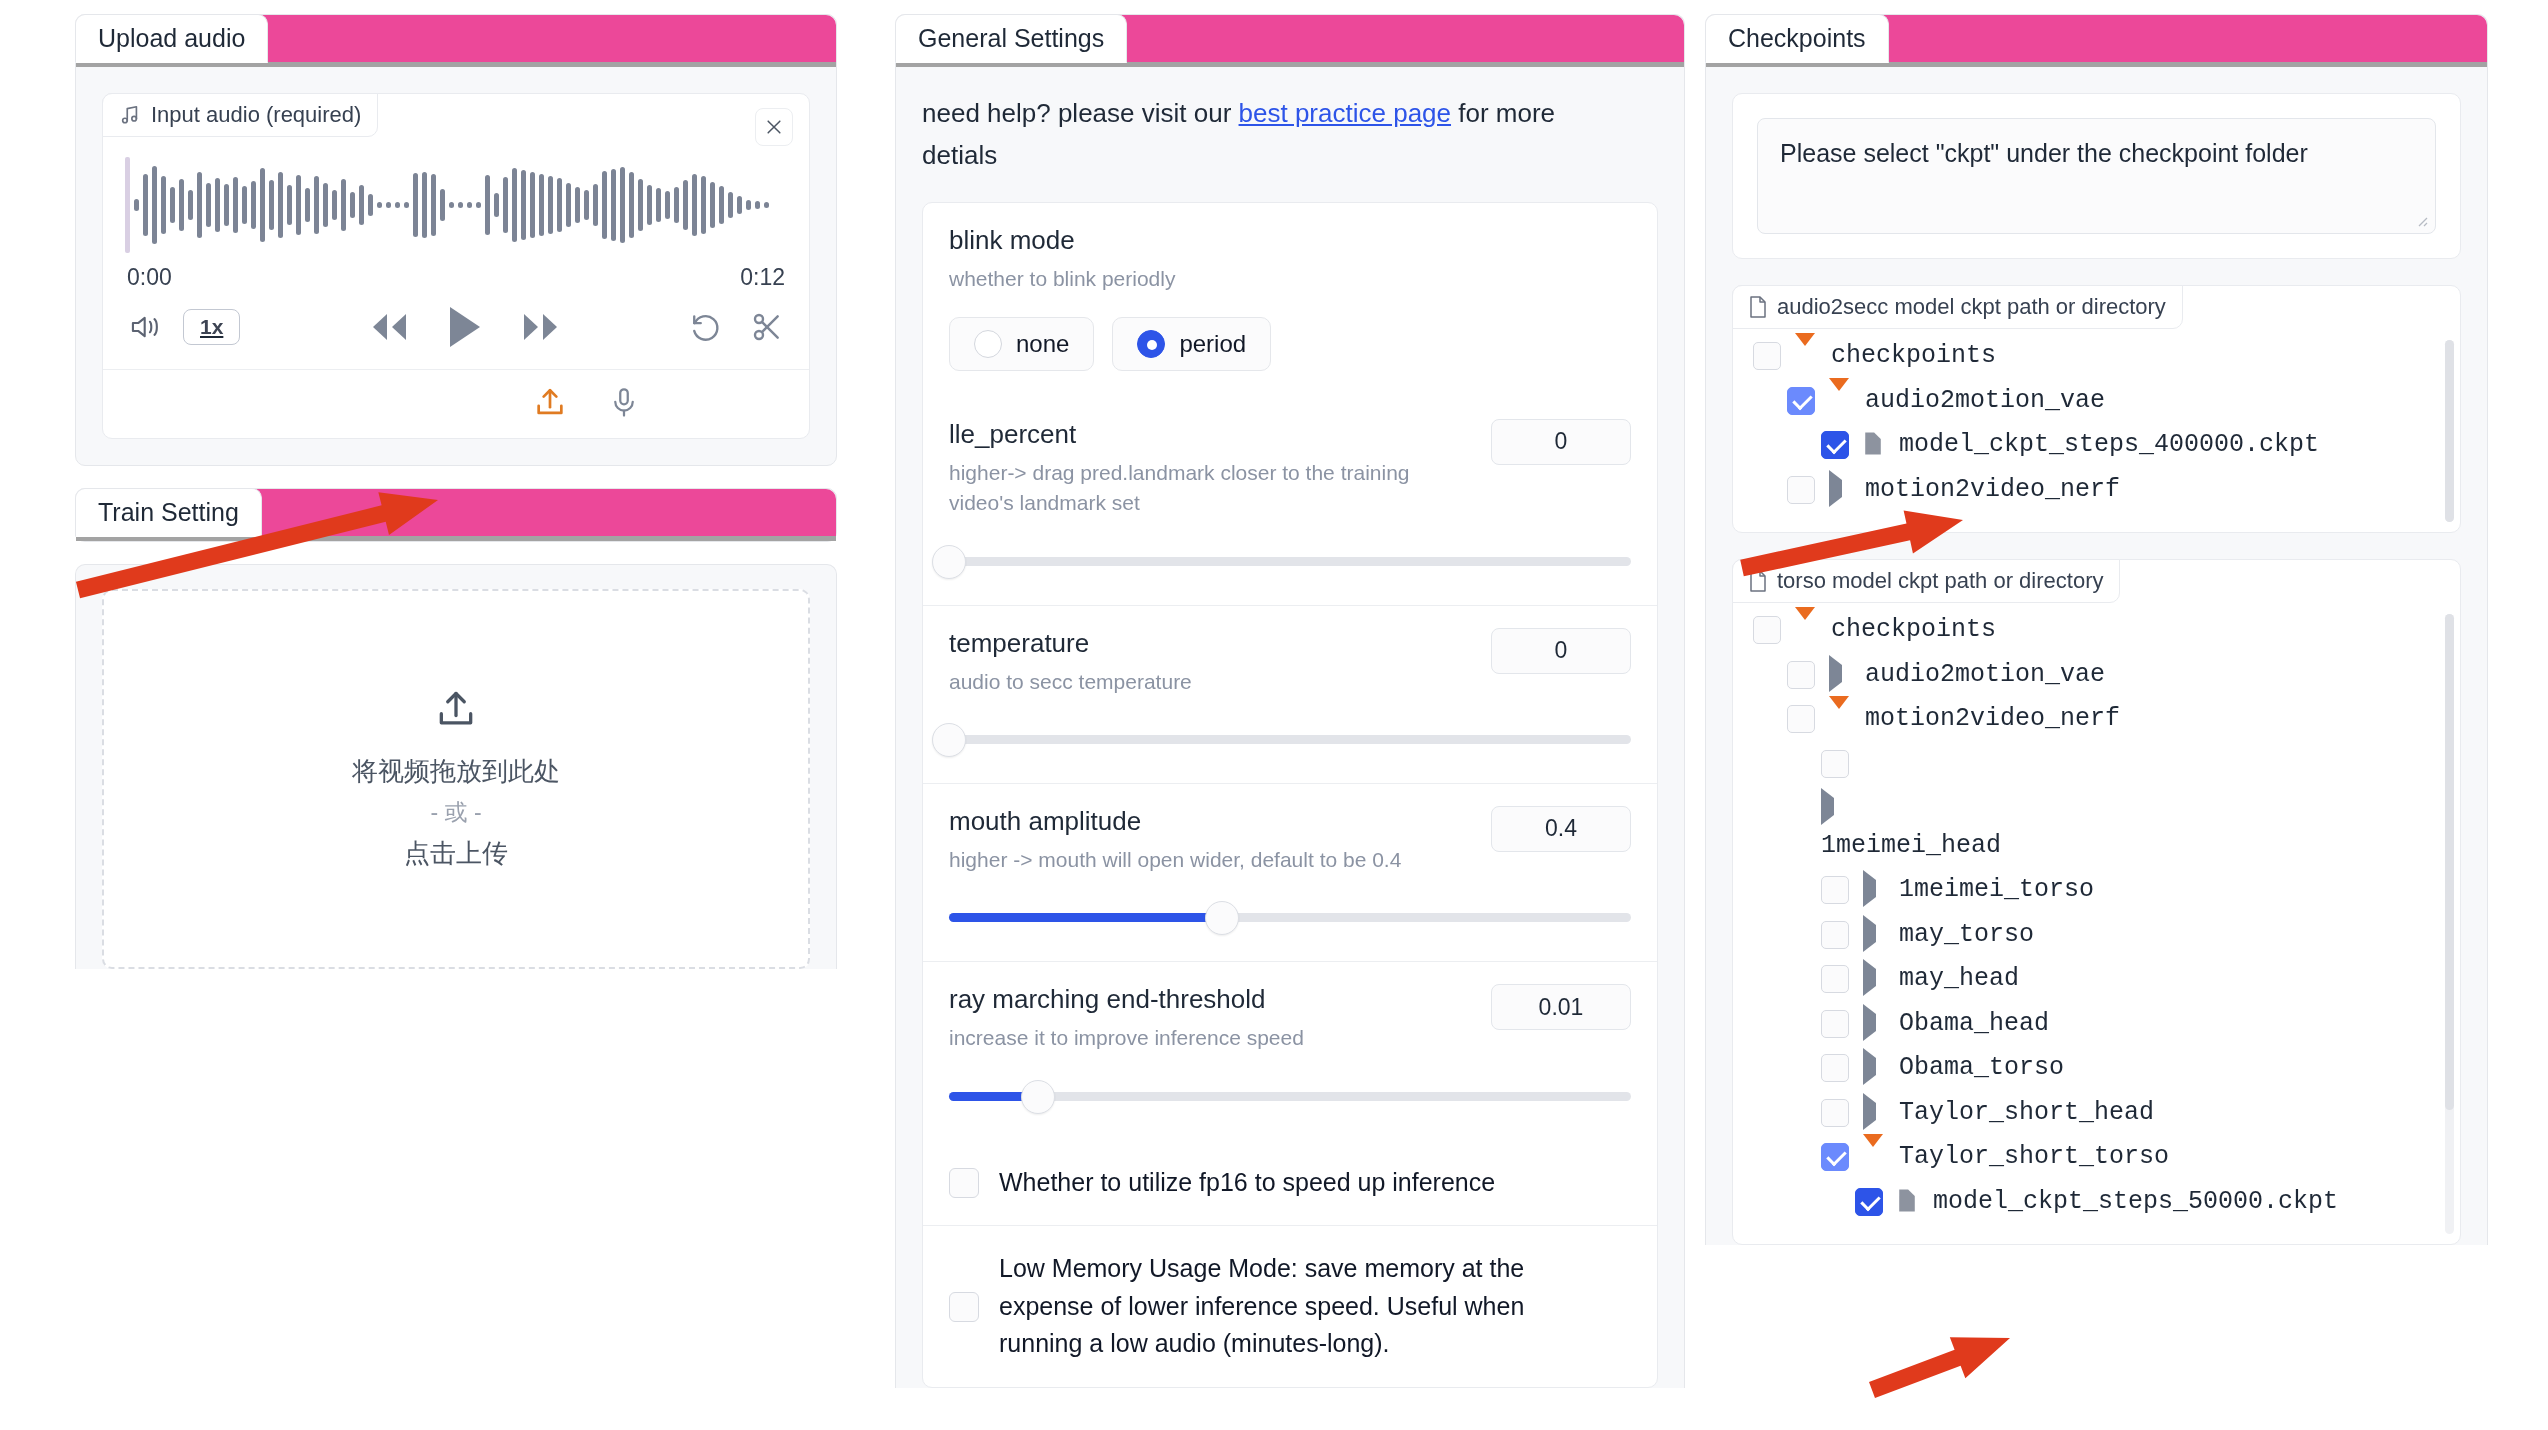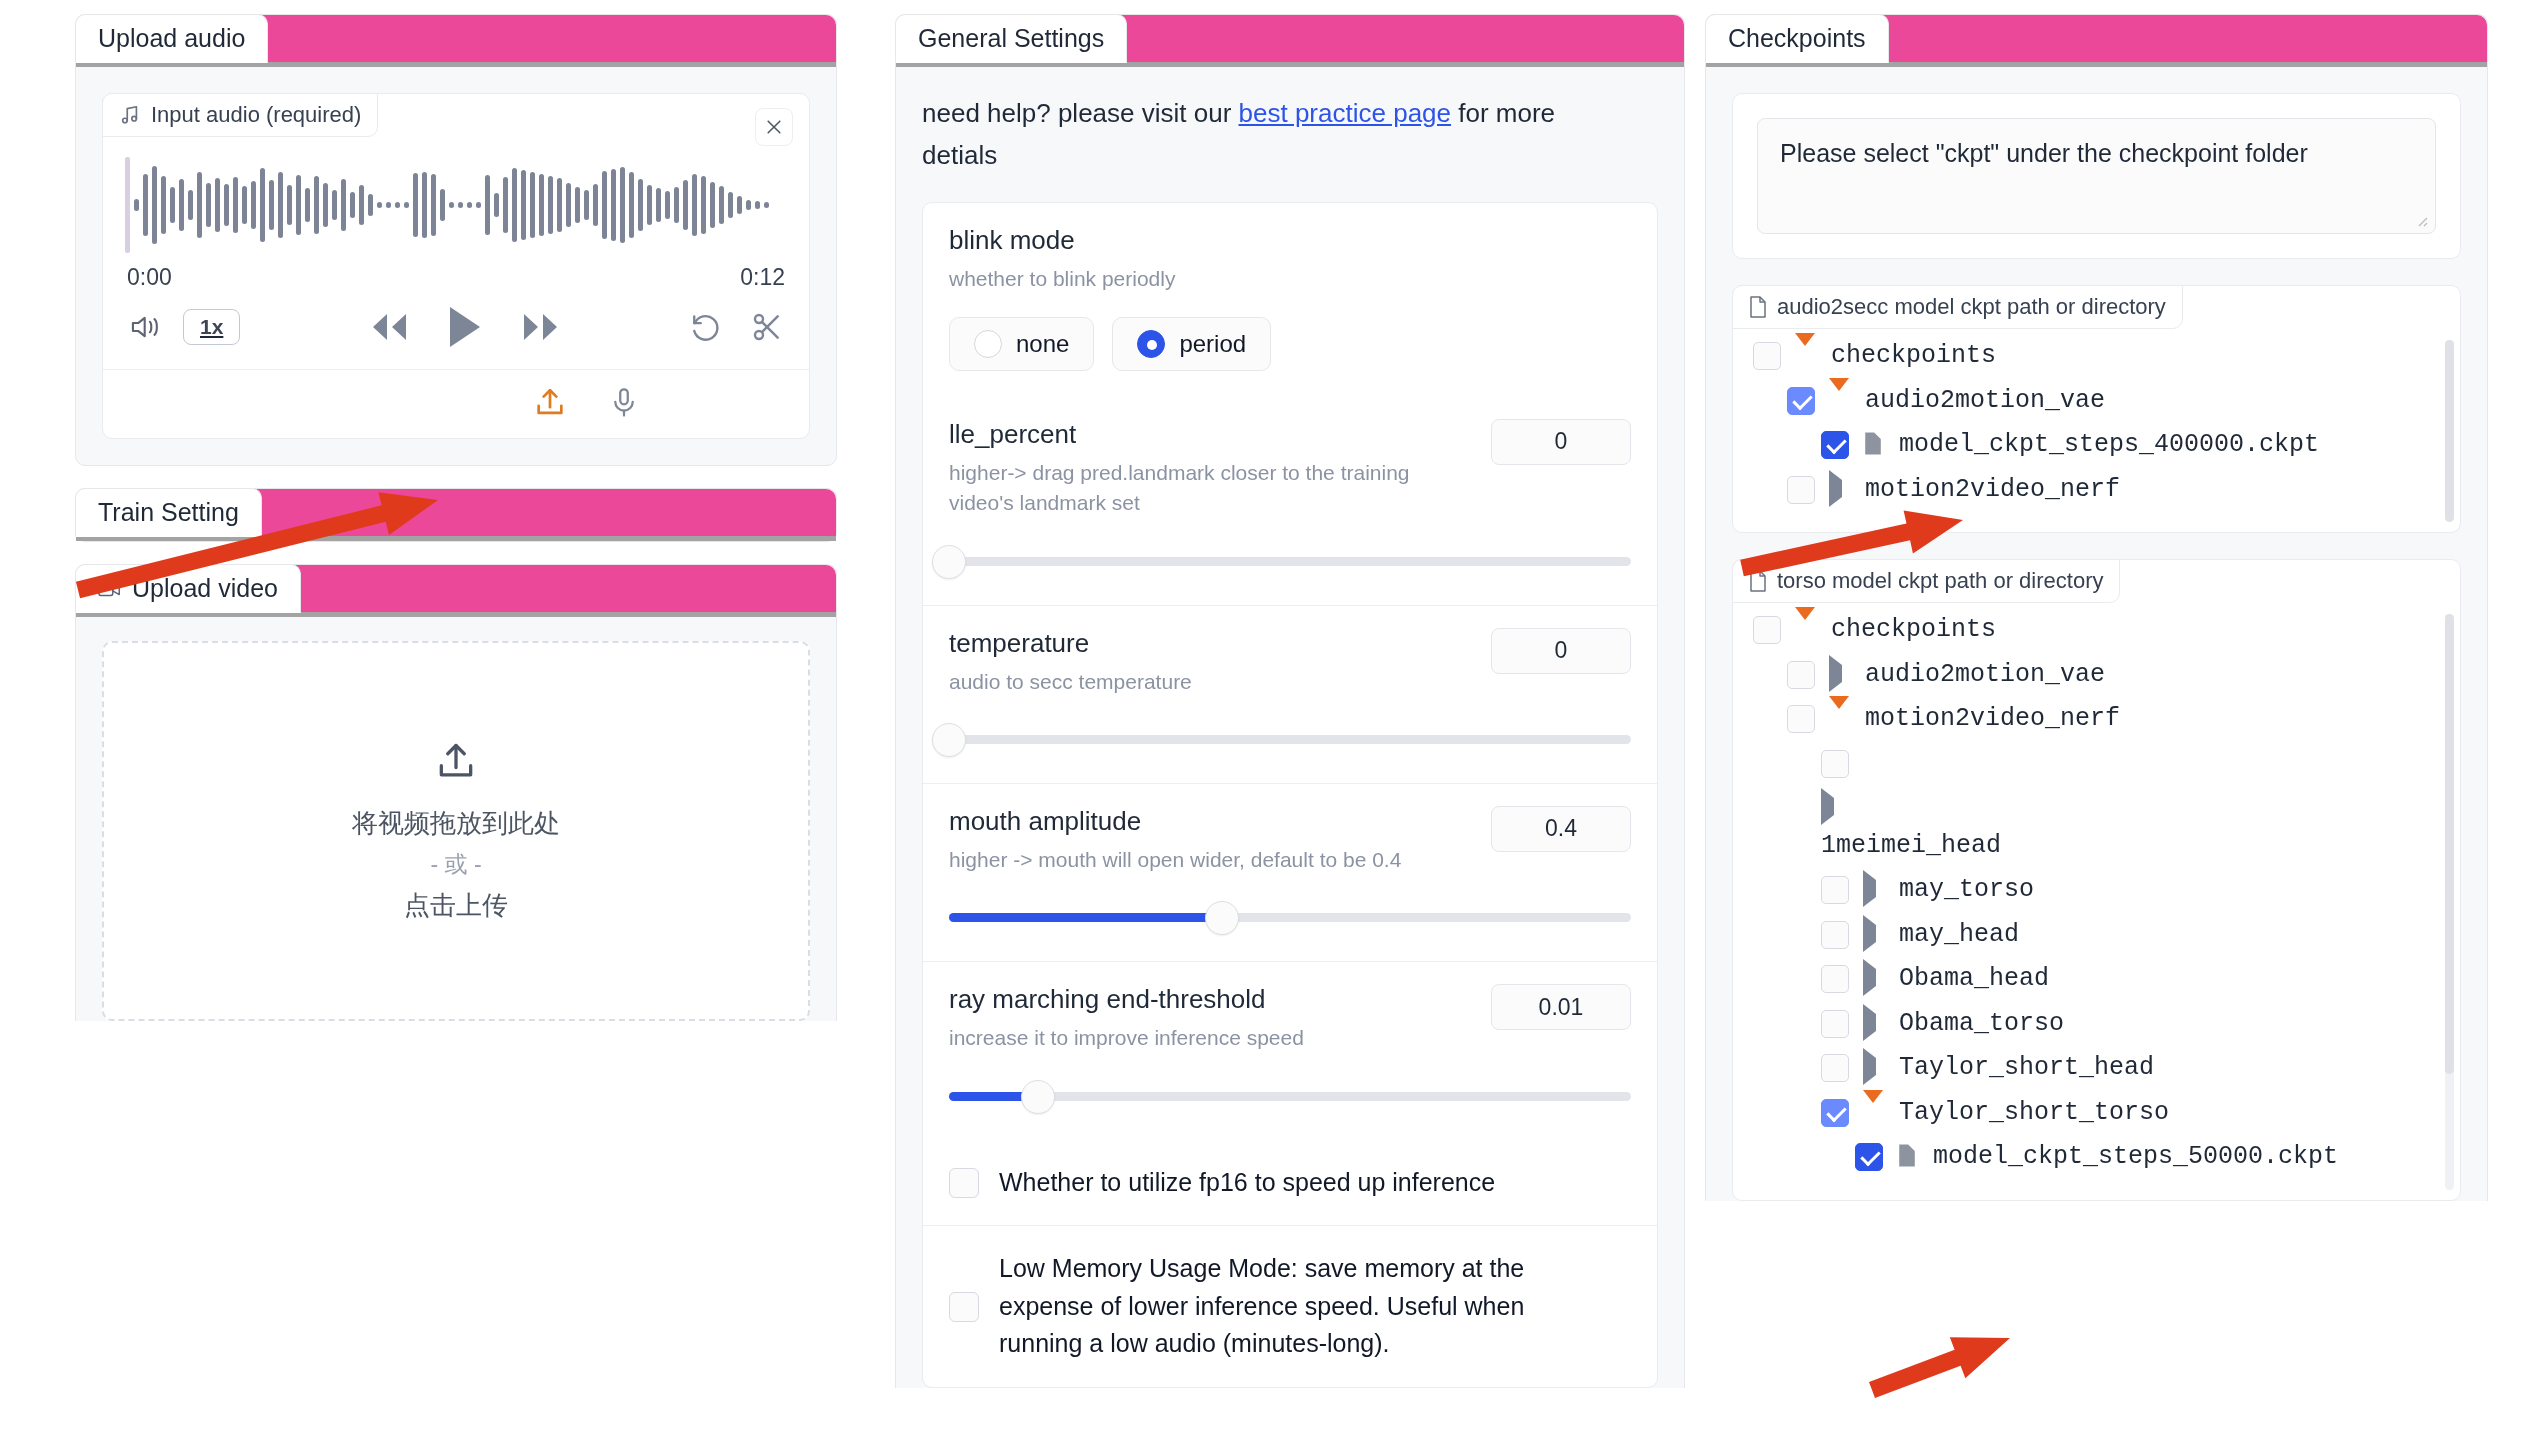--- a/index.html
+++ b/index.html
@@ -428,32 +428,20 @@
     </div>
 
     <div class="tabgroup" style="margin-top:22px">
       <div class="tabbar">
         <div class="tab">Train Setting</div>
         <div class="tabfill"></div>
       </div>
     </div>
 
     <div class="tabgroup" style="margin-top:22px; border-bottom:none; border-radius:10px 10px 0 0">
-      <div class="tabbar">
-        <div class="tab">
-          <span style="display:flex;margin-right:10px">
-            <svg width="24" height="18" viewBox="0 0 26 18" fill="none" stroke="#5c6372" stroke-width="1.6" stroke-linejoin="round">
-              <rect x="1" y="3" width="15" height="13" rx="2"></rect>
-                <path d="M16 8l7-4v11l-7-4z"></path>
-            </svg>
-          </span>
-          <span>Upload video</span>
-        </div>
-        <div class="tabfill"></div>
-      </div>
       <div class="panel-body" style="padding:24px 26px 0 26px">
         <div class="dropzone">
           <span style="margin-bottom:14px">
             <svg width="44" height="44" viewBox="0 0 24 24" fill="none" stroke="#4b5563" stroke-width="1.8" stroke-linecap="round" stroke-linejoin="round">
               <path d="M12 15V3"></path>
                 <path d="M7.5 7.5L12 3l4.5 4.5"></path>
                 <path d="M4 14v5h16v-5"></path>
             </svg>
           </span>
           <div class="dz-line">将视频拖放到此处</div>
@@ -654,20 +642,25 @@
                   <span class="tname">motion2video_nerf</span>
                 </div>
                 <div class="trow" style="padding-left: 68px; flex-direction: column;">
                   <span class="tcb"></span>
                   <span class="caret"><span class="tri-right"></span></span>
                   <span class="tname">1meimei_head</span>
                 </div>
                 <div class="trow" style="padding-left: 68px;">
                   <span class="tcb"></span>
                   <span class="caret"><span class="tri-right"></span></span>
+                  <span class="tname">1meimei_torso</span>
+                </div>
+                <div class="trow" style="padding-left: 68px;">
+                  <span class="tcb"></span>
+                  <span class="caret"><span class="tri-right"></span></span>
                   <span class="tname">may_torso</span>
                 </div>
                 <div class="trow" style="padding-left: 68px;">
                   <span class="tcb"></span>
                   <span class="caret"><span class="tri-right"></span></span>
                   <span class="tname">may_head</span>
                 </div>
                 <div class="trow" style="padding-left: 68px;">
                   <span class="tcb"></span>
                   <span class="caret"><span class="tri-right"></span></span>

